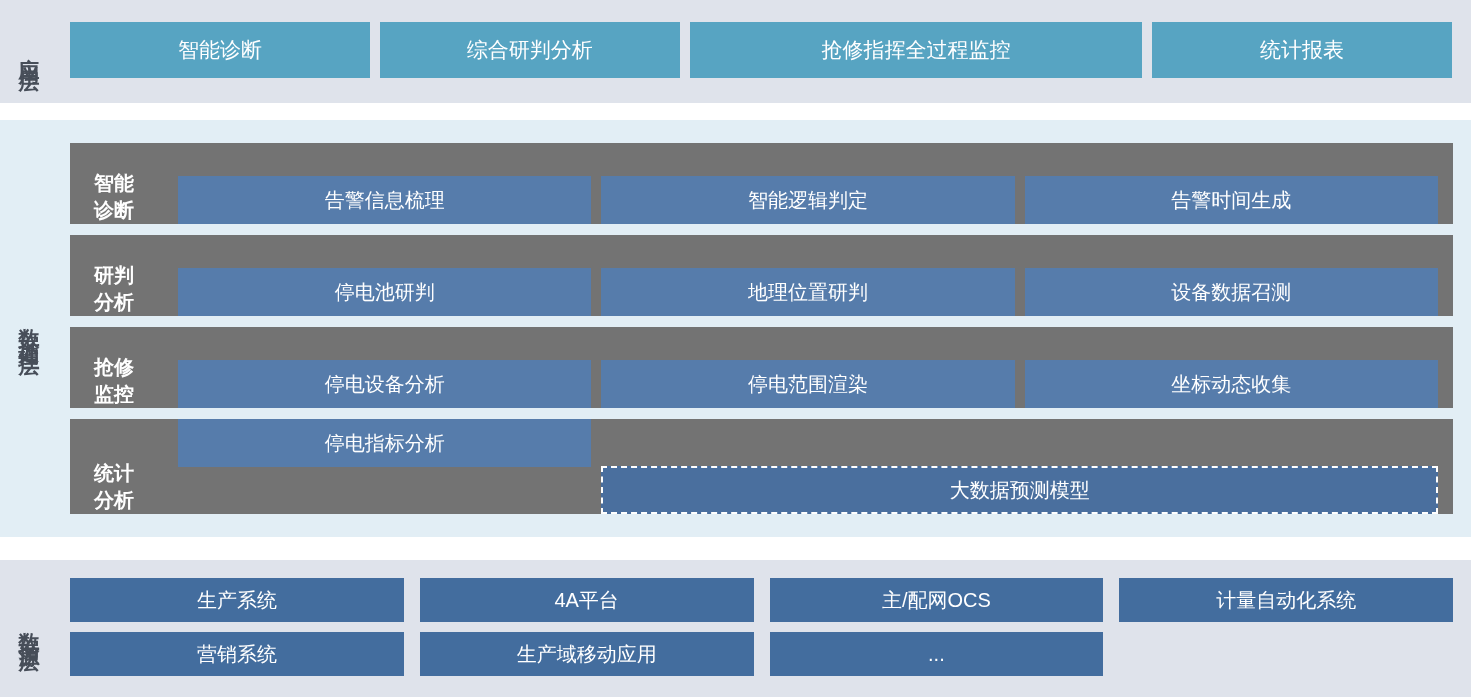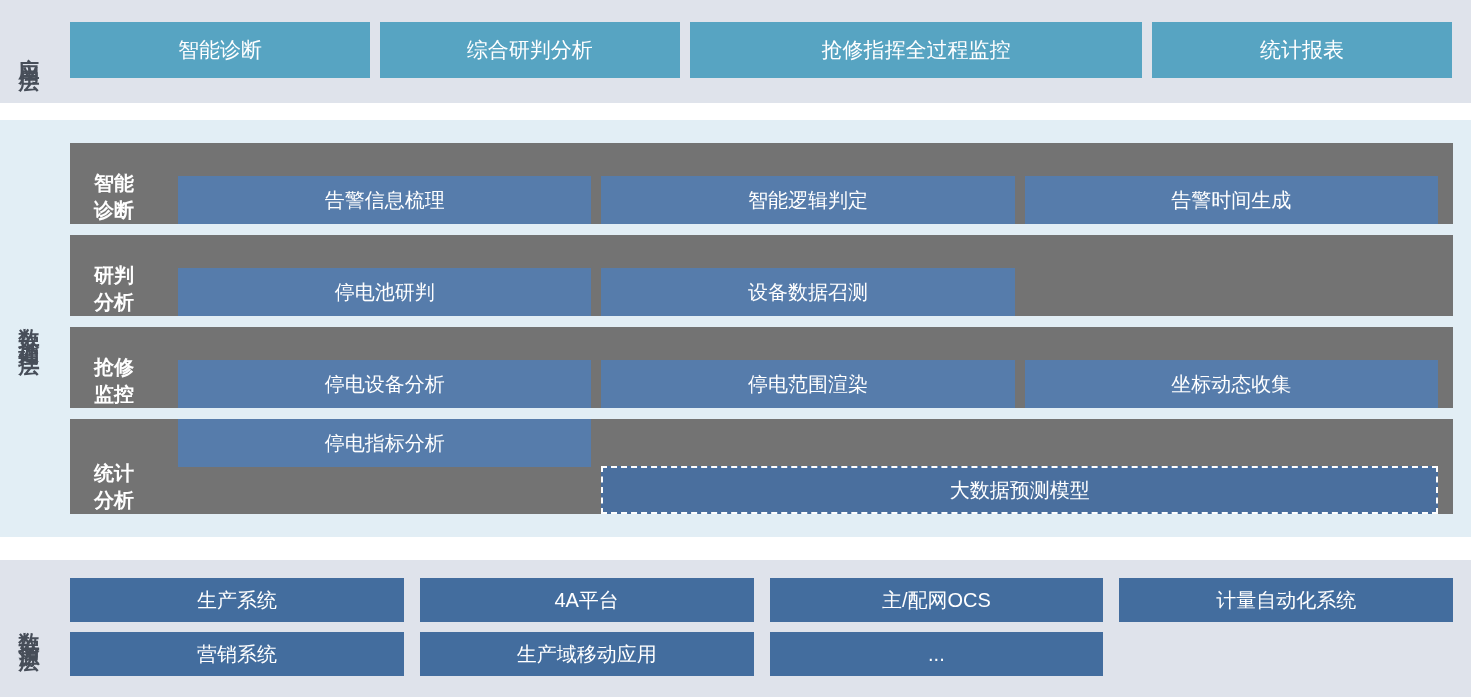--- a/index.html
+++ b/index.html
@@ -85,20 +85,21 @@
         <div class="proc-btn">智能逻辑判定</div>
         <div class="proc-btn">告警时间生成</div>
       </div>
     </div>
 
     <div class="proc-row">
       <div class="proc-row-label">研判
 分析</div>
       <div class="proc-row-btns">
         <div class="proc-btn">停电池研判</div>
+        <div class="proc-btn">地理位置研判</div>
         <div class="proc-btn">设备数据召测</div>
       </div>
     </div>
 
     <div class="proc-row">
       <div class="proc-row-label">抢修
 监控</div>
       <div class="proc-row-btns">
         <div class="proc-btn">停电设备分析</div>
         <div class="proc-btn">停电范围渲染</div>

